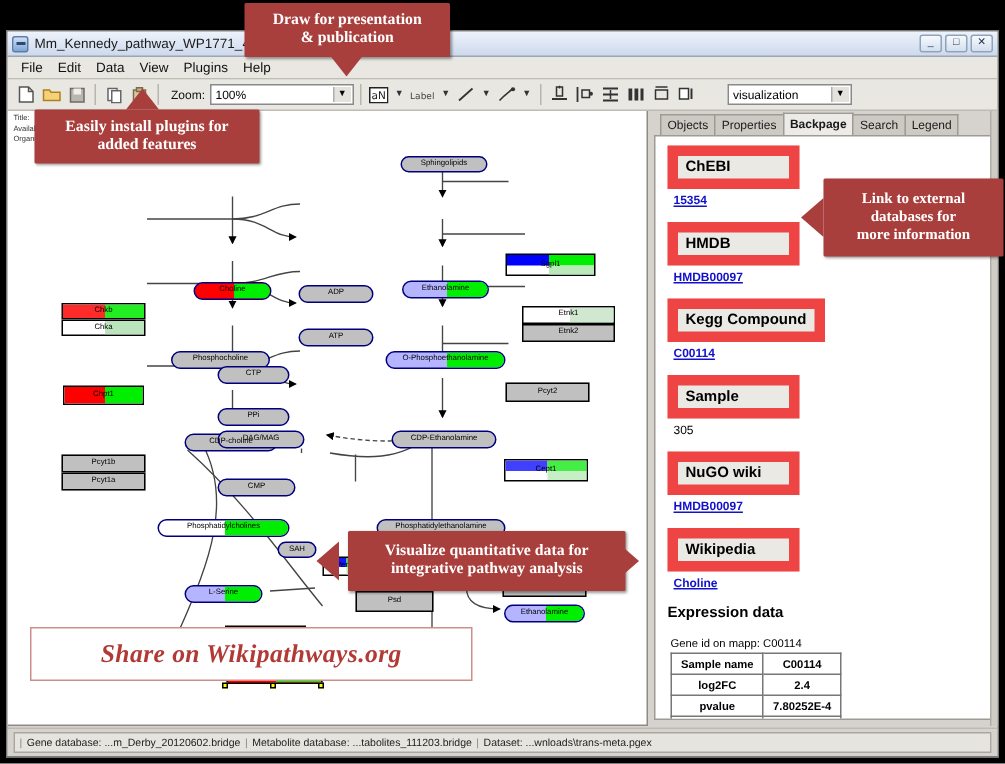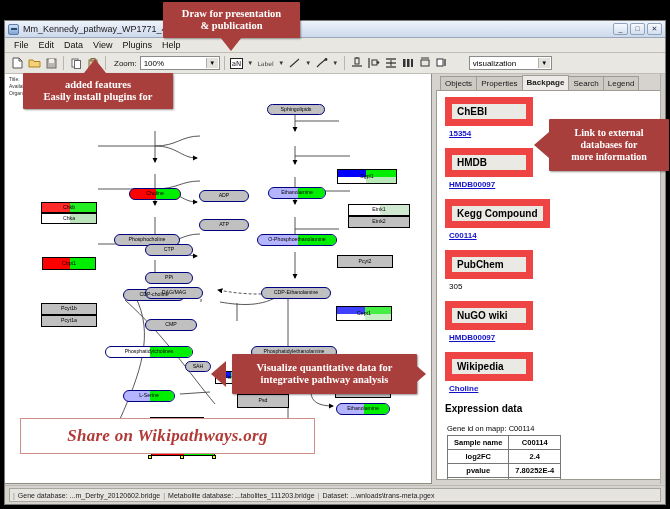--- a/index.html
+++ b/index.html
@@ -64,21 +64,21 @@
   .combo {
     height:14px; border:1px solid #8a8a8a; background:#fff;
     display:flex; align-items:center; font-size:8px; padding-left:3px;
     color:#000; position:relative;
   }
   .combo .arrow {
     position:absolute; right:1px; top:1px; bottom:1px; width:12px;
     background:#e4e2dd; border-left:1px solid #b0aea8;
     display:flex; align-items:center; justify-content:center; font-size:6px;
   }
-  #zoom-combo { width:80px; }
+  #zoom-combo { width:96px; }
   #vis-combo { width:83px; margin-left:18px; }
   .dropsmall {
     width:9px; height:16px; display:flex; align-items:center; justify-content:center;
     font-size:6px; color:#333;
   }
   
   .main {
     position:absolute; left:0; top:53px; right:0; bottom:20px;
     display:flex;
     justify-content:space-between;
@@ -573,21 +573,21 @@
       <div class="panelbody">
         <div class="dbhead">ChEBI</div>
         <a class="dblink" href="#">15354</a>
 
         <div class="dbhead">HMDB</div>
         <a class="dblink" href="#">HMDB00097</a>
 
         <div class="dbhead">Kegg Compound</div>
         <a class="dblink" href="#">C00114</a>
 
-        <div class="dbhead">PubChem</div>
+        <div class="dbhead">Sample</div>
         <div class="dbplain">305</div>
 
         <div class="dbhead">NuGO wiki</div>
         <a class="dblink" href="#">HMDB00097</a>
 
         <div class="dbhead">Wikipedia</div>
         <a class="dblink" href="#">Choline</a>
 
         <div class="exprhead">Expression data</div>
         <div class="geneid">Gene id on mapp: C00114</div>
@@ -632,22 +632,22 @@
 <div class="callout" style="left:163px; top:2px; width:137px; height:36px;">
   <div class="calloutTxt" style="font-size:10.5px;">
     <div>Draw for presentation</div>
     <div>&amp; publication</div>
   </div>
 </div>
 <div class="arrowDown" style="left:220px; top:37px;"></div>
 
 <div class="callout" style="left:23px; top:73px; width:150px; height:36px;">
   <div class="calloutTxt" style="font-size:10.5px;">
+    <div>Easily install plugins for</div>
     <div>added features</div>
-    <div>Easily install plugins for</div>
   </div>
 </div>
 <div class="arrowUp" style="left:84px; top:59px;"></div>
 
 <div class="callout" style="left:549px; top:119px; width:120px; height:52px;">
   <div class="calloutTxt" style="font-size:10px;">
     <div>Link  to external</div>
     <div>databases  for</div>
     <div>more information</div>
   </div>

